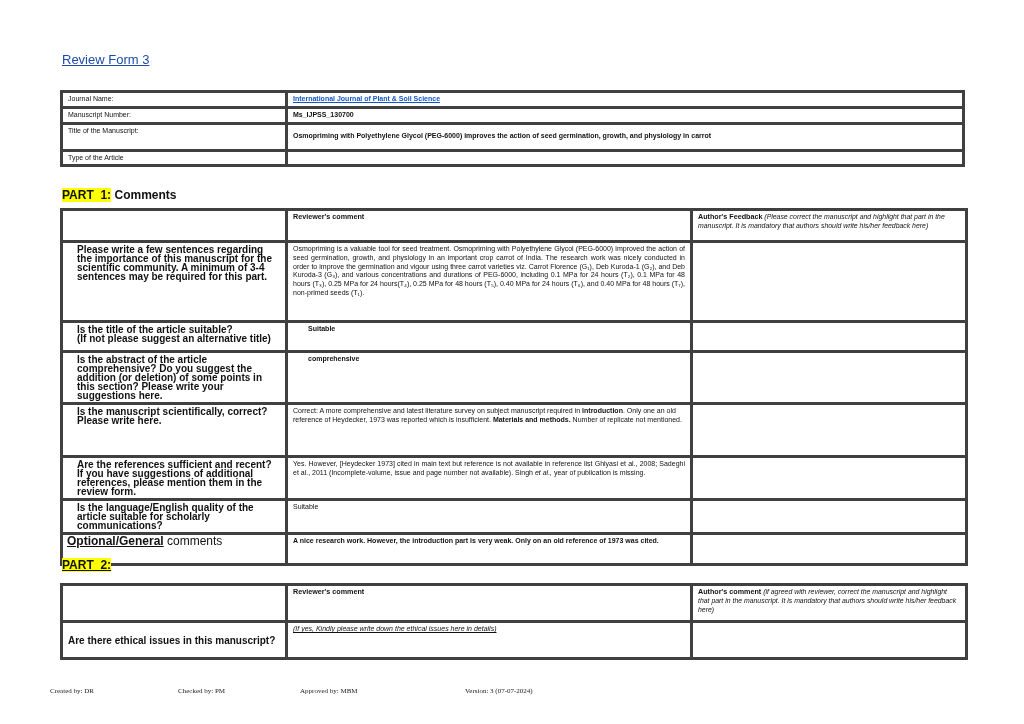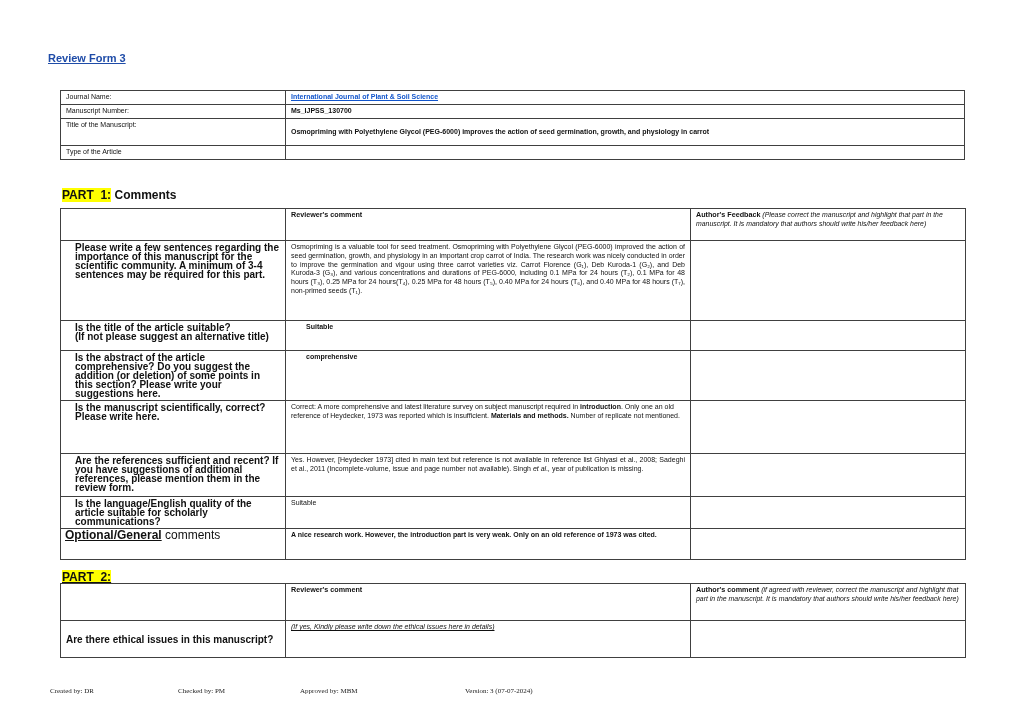--- a/index.html
+++ b/index.html
@@ -6,36 +6,36 @@
   html, body { background: #ffffff; }
   body { font-family: "Liberation Sans", sans-serif; color: #111; }
   #page {
     position: relative;
     width: 1024px;
     height: 724px;
     background: #ffffff;
     overflow: hidden;
   }
   .doc-title {
-    position: absolute; left: 48px; top: 52px;
-    font-size: 11px; font-weight: bold; text-decoration: underline;
+    position: absolute; left: 62px; top: 52px;
+    font-size: 13px; font-weight: normal; text-decoration: underline;
     color: #1F4CA8;
   }
   table { border-collapse: collapse; table-layout: fixed; }
-  td { border: 1px solid #404040; vertical-align: top; padding: 2px 5px; font-size: 7px; line-height: 8.8px; }
+  td { border: 3px solid #404040; vertical-align: top; padding: 2px 5px; font-size: 7px; line-height: 8.8px; }
   .meta-table { position: absolute; left: 60px; top: 90px; width: 905px; }
   .meta-table td { font-size: 7px; }
   .meta-label { width: 225px; }
   .meta-value { font-weight: bold; }
   .journal-link { color: #1155CC; font-weight: bold; text-decoration: underline; cursor: pointer; }
   .title-value-cell { vertical-align: middle; }
 
   .part-label { position: absolute; font-size: 12px; font-weight: bold; }
   .part1-label { left: 62px; top: 188px; }
-  .part2-label { left: 62px; top: 558px; margin-top: 12px; }
+  .part2-label { left: 62px; top: 558px; }
   .hl { background: #FFFF00; white-space: pre; }
   .hl-underline { text-decoration: underline; }
 
   .part1-table { position: absolute; left: 60px; top: 208px; width: 905px; }
   .part2-table { position: absolute; left: 60px; top: 583px; width: 905px; }
   col.c1 { width: 225px; }
   col.c2 { width: 405px; }
   col.c3 { width: 275px; }
 
   .th-cell { font-weight: bold; font-size: 7.2px; }

